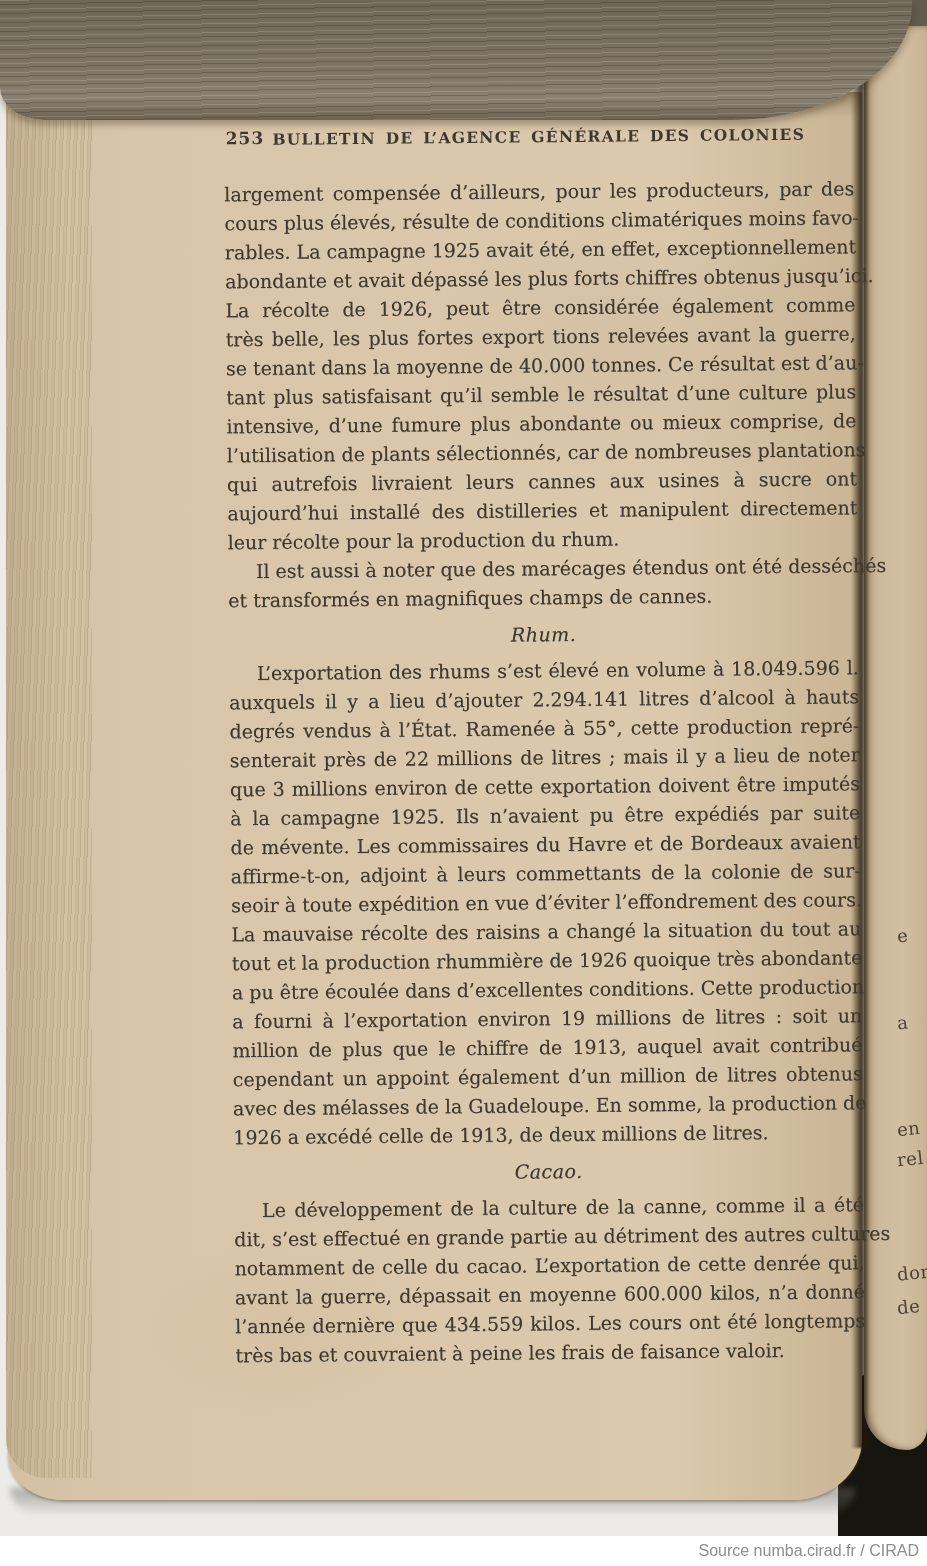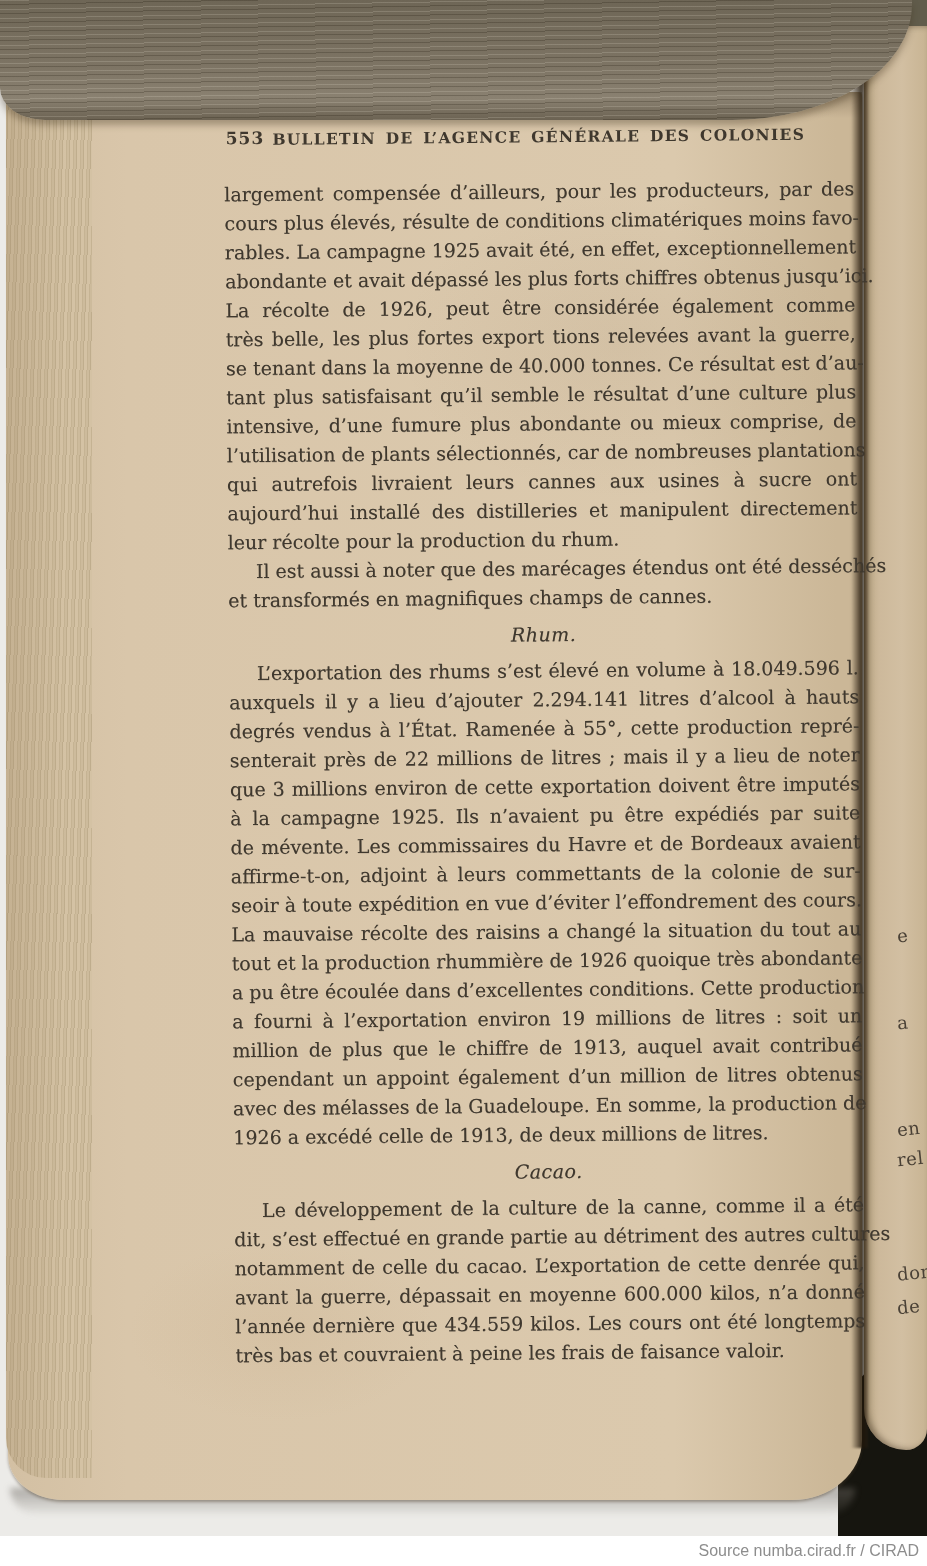--- a/index.html
+++ b/index.html
@@ -101,21 +101,21 @@
   <div class="page">
     <div class="page-topshade"></div>
   </div>
 
   <div class="edge-stack"></div>
 
   <div class="top-edge"></div>
 
   <div class="text-col">
     <div class="hdr">
-      <span class="pnum">553</span>
+      <span class="pnum">253</span>
       <span class="ptitle">BULLETIN DE L’AGENCE GÉNÉRALE DES COLONIES</span>
     </div>
     <div id="text-body">
         <div class="para">
           <div class="ln">largement compensée d’ailleurs, pour les producteurs, par des</div>
           <div class="ln">cours plus élevés, résulte de conditions climatériques moins favo-</div>
           <div class="ln">rables. La campagne 1925 avait été, en effet, exceptionnellement</div>
           <div class="ln">abondante et avait dépassé les plus forts chiffres obtenus jusqu’ici.</div>
           <div class="ln">La récolte de 1926, peut être considérée également comme</div>
           <div class="ln">très belle, les plus fortes export tions relevées avant la guerre,</div>

